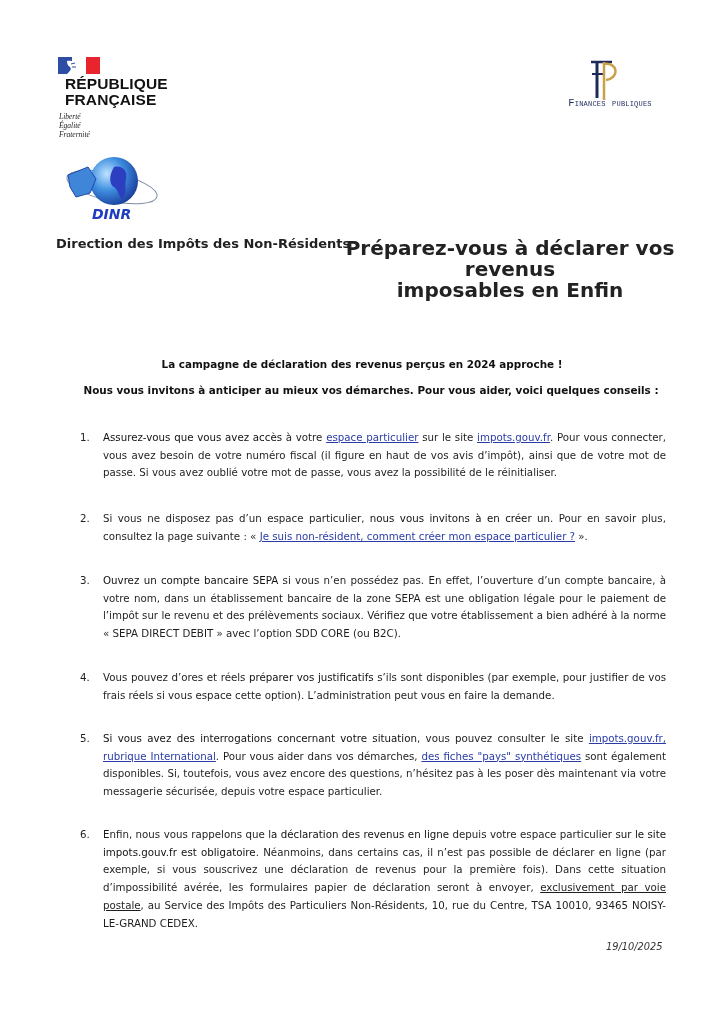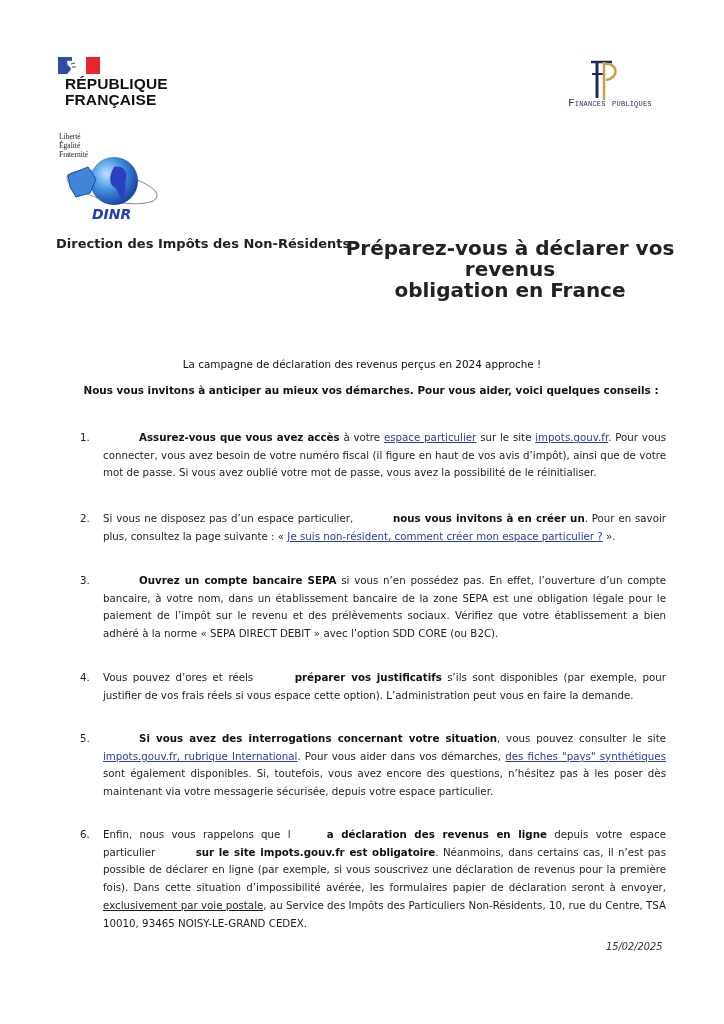--- a/index.html
+++ b/index.html
@@ -10,21 +10,21 @@
     .abs { position: absolute; }
 
     
     #marianne { left: 58px; top: 57px; width: 42px; height: 17px; }
     #rf-title {
       left: 65px; top: 76px; font-family: "Liberation Sans", sans-serif;
       font-weight: bold; font-size: 15.5px; line-height: 16px; letter-spacing: 0.1px; color: #111;
     }
     #rf-motto {
       left: 59px; top: 112px; font-family: "Liberation Serif", serif;
-      font-size: 7.5px; line-height: 9px; color: #222; margin-top: 20px;
+      font-style: italic; font-size: 7.5px; line-height: 9px; color: #222;
     }
 
     
     #fp-logo { left: 588px; top: 58px; width: 34px; height: 44px; }
     #fp-label {
       left: 552px; top: 97px; width: 116px; text-align: center;
       font-family: Liberation Mono, monospace; font-size: 10.5px; color: #1d2a5a;
       font-variant: small-caps; letter-spacing: 0.2px;
     }
 
@@ -34,31 +34,31 @@
     #direction {
       left: 56px; top: 236px; font-size: 13px; font-weight: bold; color: #222;
     }
     #main-title {
       left: 340px; top: 238px; width: 340px; text-align: center;
       font-size: 20px; font-weight: bold; line-height: 21px; color: #222;
     }
 
     #intro1 {
       left: 0; top: 358px; width: 724px; text-align: center;
-      font-size: 10.4px; font-weight: normal; color: #111;
+      font-size: 10.4px; font-weight: bold; color: #111;
     }
     #intro2 {
       left: 0; top: 384px; width: 742px; text-align: center;
       font-size: 10.4px; font-weight: bold; color: #111;
     }
 
     .item { position: absolute; left: 80px; width: 586px; font-size: 10.25px; line-height: 17.7px; color: #1e1e1e; text-align: justify; }
     .item .num { position: absolute; left: 0; top: 0; }
     .item .body { margin-left: 23px; }
-    .item b { font-weight: bold; color: #111; margin-left: 36px; }
+    .item b { font-weight: normal; color: #111; }
     .link { color: #2a3ba6; text-decoration: underline; }
     .u { text-decoration: underline; }
 
     #item1 { top: 429px; }
     #item2 { top: 510px; }
     #item3 { top: 572px; }
     #item4 { top: 669px; }
     #item5 { top: 730px; }
     #item6 { top: 826px; }
 
@@ -106,21 +106,21 @@
   <ellipse cx="50" cy="34" rx="46" ry="14" fill="none" stroke="#7a8aa8" stroke-width="1" transform="rotate(12 50 34)"></ellipse>
   <circle cx="52" cy="28" r="24" fill="url(#g1)"></circle>
   <path d="M52 14 C60 12 66 18 64 26 C62 34 66 40 60 46 C56 42 56 36 52 34 C48 32 46 24 52 14 Z" fill="#2b3fc0"></path>
   <path d="M6 22 L26 14 L34 26 L28 40 L14 44 L8 34 Z" fill="#3f86d8" stroke="#1e4aa8" stroke-width="1"></path>
   <text x="30" y="66" font-family="DejaVu Sans, sans-serif" font-weight="bold" font-style="italic" font-size="14" fill="#1f3cbf">DINR</text>
 </svg>
 
 <div id="direction" class="abs">Direction des Impôts des Non-Résidents</div>
 <div id="main-title" class="abs">
   <div>Préparez-vous à déclarer vos revenus</div>
-  <div>obligation en France</div>
+  <div>imposables en Enfin</div>
 </div>
 
 <div id="intro1" class="abs">La campagne de déclaration des revenus perçus en 2024 approche !</div>
 <div id="intro2" class="abs">Nous vous invitons à anticiper au mieux vos démarches. Pour vous aider, voici quelques conseils :</div>
 
 <div id="item1" class="item">
   <span class="num">1.</span>
   <div class="body"><b>Assurez-vous que vous avez accès</b><span> à votre </span><a class="link">espace particulier</a><span> sur le site </span><a class="link">impots.gouv.fr</a><span>. Pour vous connecter, vous avez besoin de votre numéro fiscal (il figure en haut de vos avis d’impôt), ainsi que de votre mot de passe. Si vous avez oublié votre mot de passe, vous avez la possibilité de le réinitialiser.</span></div>
 </div>
 
@@ -142,13 +142,13 @@
 <div id="item5" class="item">
   <span class="num">5.</span>
   <div class="body"><b>Si vous avez des interrogations concernant votre situation</b><span>, vous pouvez consulter le site </span><a class="link">impots.gouv.fr, rubrique International</a><span>. Pour vous aider dans vos démarches, </span><a class="link">des fiches "pays" synthétiques</a><span> sont également disponibles. Si, toutefois, vous avez encore des questions, n’hésitez pas à les poser dès maintenant via votre messagerie sécurisée, depuis votre espace particulier.</span></div>
 </div>
 
 <div id="item6" class="item">
   <span class="num">6.</span>
   <div class="body"><span>Enfin, nous vous rappelons que l</span><b>a déclaration des revenus en ligne</b><span> depuis votre espace particulier </span><b>sur le site impots.gouv.fr est obligatoire</b><span>. Néanmoins, dans certains cas, il n’est pas possible de déclarer en ligne (par exemple, si vous souscrivez une déclaration de revenus pour la première fois). Dans cette situation d’impossibilité avérée, les formulaires papier de déclaration seront à envoyer, </span><span class="u">exclusivement par voie postale</span><span>, au Service des Impôts des Particuliers Non-Résidents, 10, rue du Centre, TSA 10010, 93465 NOISY-LE-GRAND CEDEX.</span></div>
 </div>
 
-<div id="date" class="abs">15/02/2025</div>
+<div id="date" class="abs">19/10/2025</div>
 
 </body></html>

